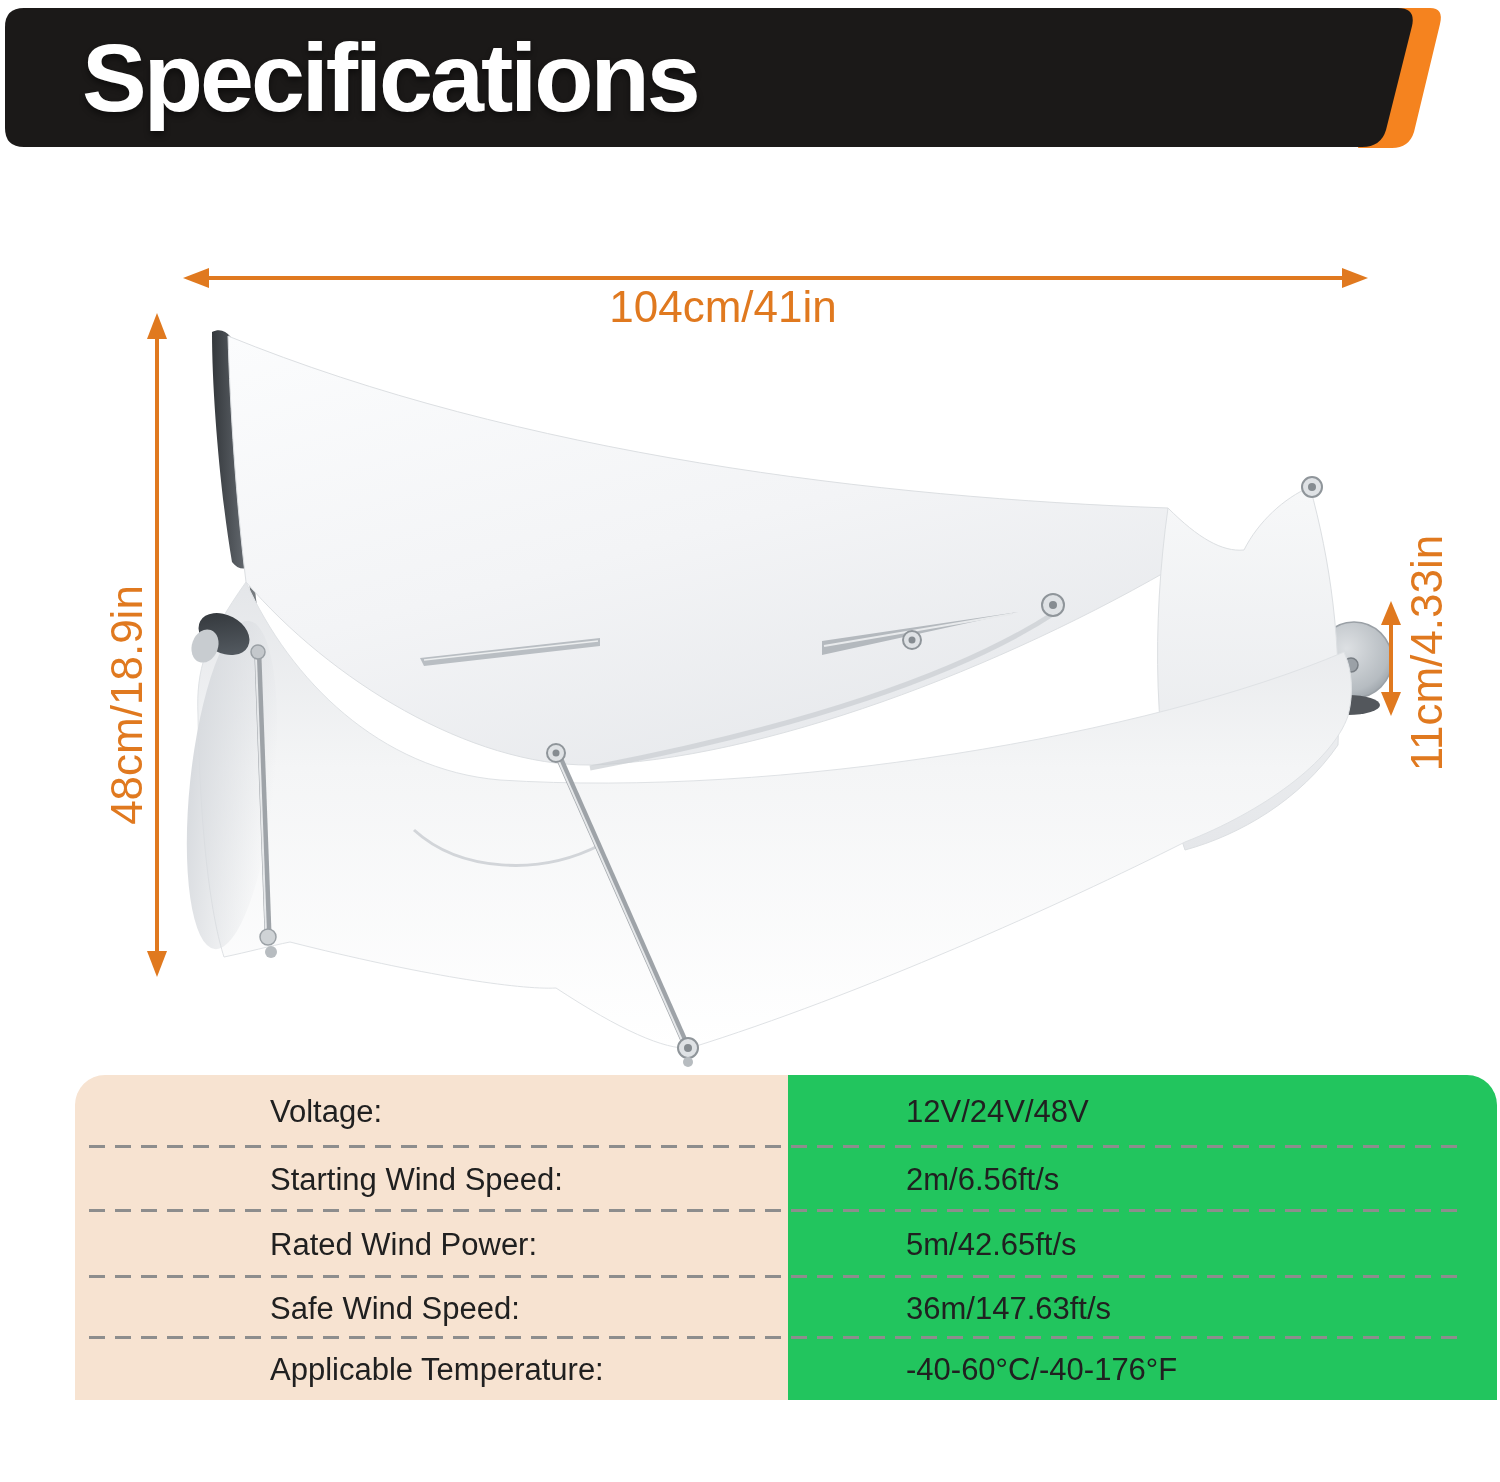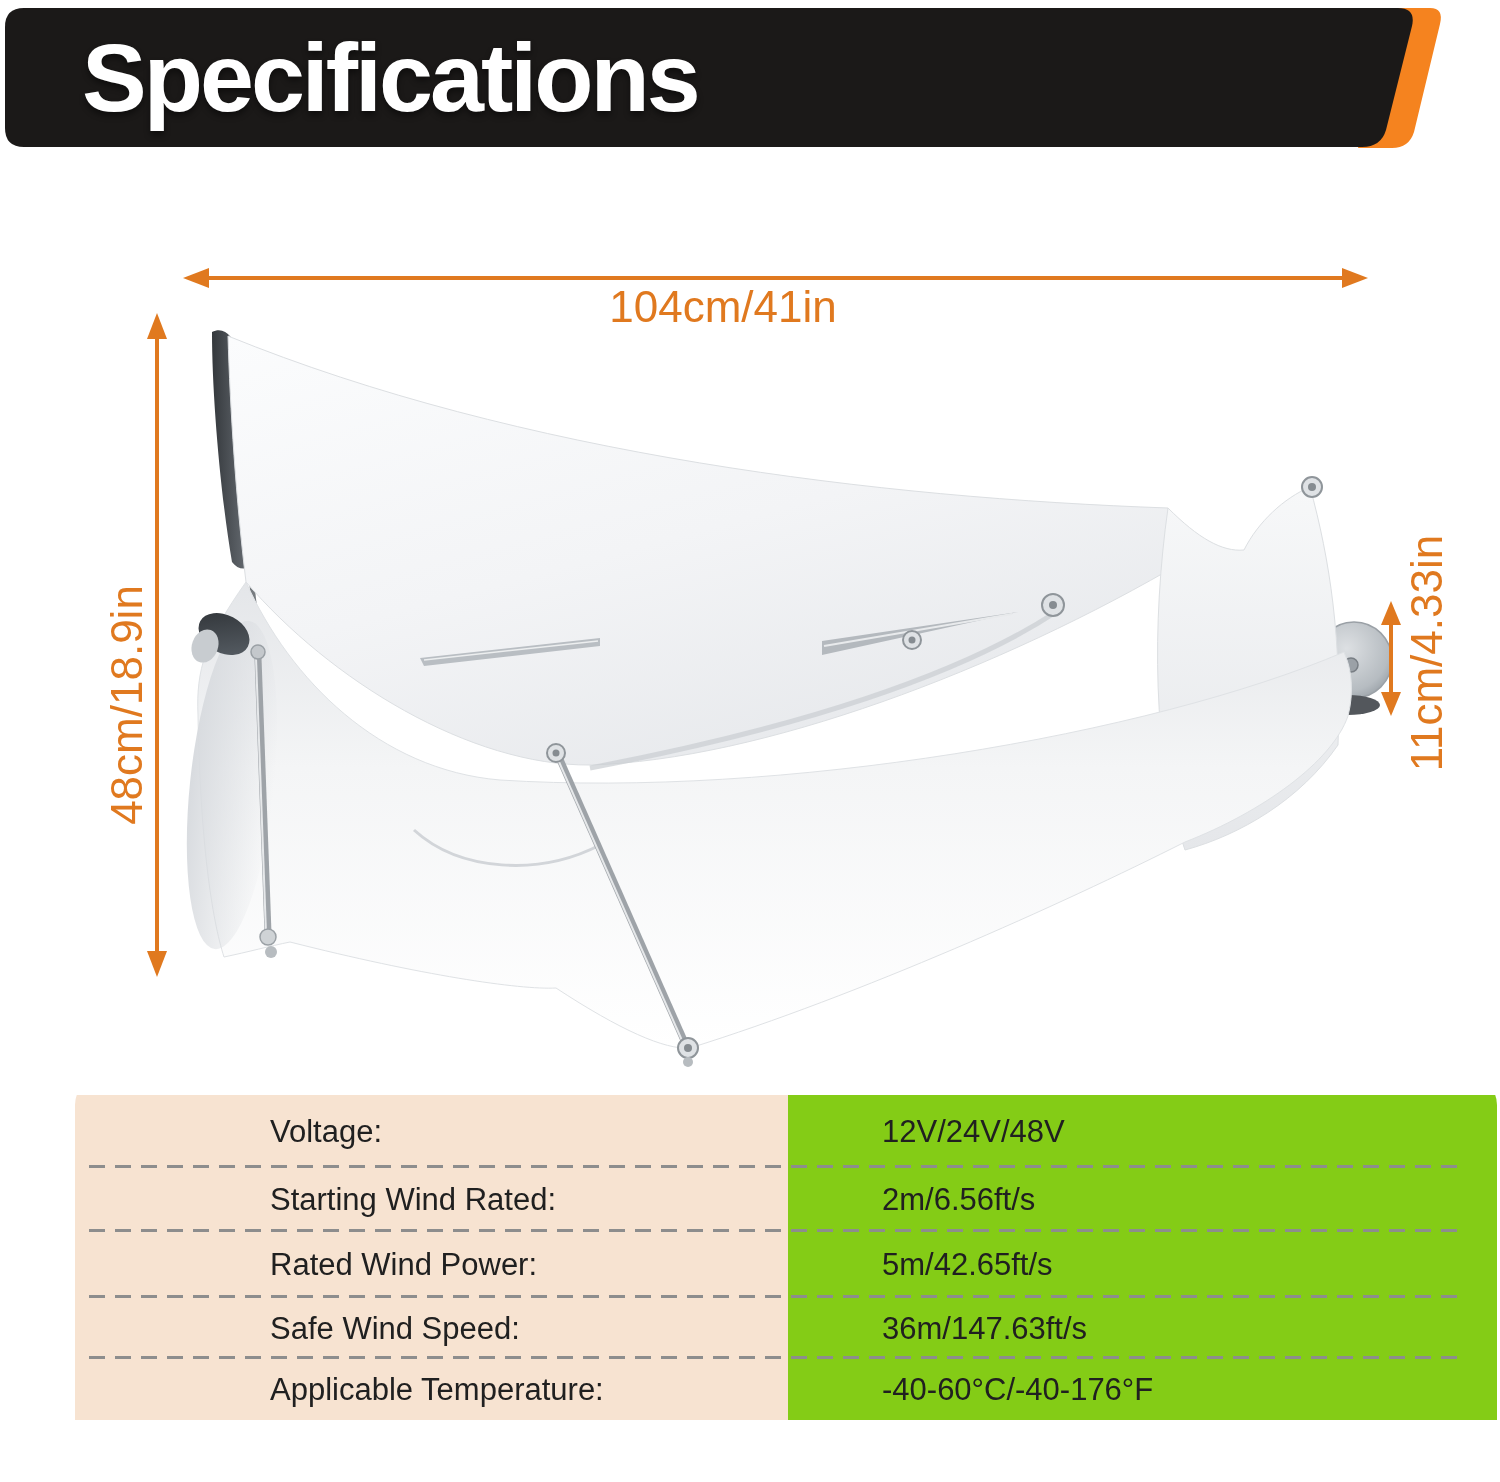--- a/index.html
+++ b/index.html
@@ -21,29 +21,29 @@
   }
   .dim-label.width{left:723px;top:307px;transform:translate(-50%,-50%);}
   .dim-label.height{left:127px;top:705px;transform:translate(-50%,-50%) rotate(-90deg);}
   .dim-label.hub{left:1427px;top:653px;transform:translate(-50%,-50%) rotate(-90deg);}
   
   .spec-table{
     position:absolute;left:75px;top:1075px;width:1422px;height:407px;
     border-radius:30px;overflow:hidden;display:flex;flex-direction:column;
   }
   .spec-row{position:relative;display:flex;width:100%;}
-  .spec-row:nth-child(1){height:73px;margin-top:20px;}
+  .spec-row:nth-child(1){height:73px;}
   .spec-row:nth-child(2){height:64px;}
   .spec-row:nth-child(3){height:66px;}
   .spec-row:nth-child(4){height:61px;}
   .spec-row:nth-child(5){height:61px;}
   .spec-row:nth-child(6){flex:1;text-decoration:underline;}
   .cell{display:flex;align-items:center;font-size:31px;color:#202020;height:100%;}
   .cell.label{width:713px;background:#F7E3D1;padding-left:195px;box-sizing:border-box;}
-  .cell.value{flex:1;background:#84cc16;padding-left:94px;box-sizing:border-box;}
+  .cell.value{flex:1;background:#22c55e;padding-left:118px;box-sizing:border-box;}
   .row-sep{
     position:absolute;left:14px;right:40px;bottom:0;height:3px;
     background:repeating-linear-gradient(90deg,#8d8d8d 0 16px,transparent 16px 26px);
   }
 </style>
 </head>
 <body>
 
 <div class="page">
 
@@ -165,21 +165,21 @@
   <div class="spec-table">
 
     <div class="spec-row">
       <div class="cell label">Voltage:</div>
       <div class="cell value">12V/24V/48V</div>
       <div class="row-sep"></div>
     </div>
 
 
     <div class="spec-row">
-      <div class="cell label">Starting Wind Rated:</div>
+      <div class="cell label">Starting Wind Speed:</div>
       <div class="cell value">2m/6.56ft/s</div>
       <div class="row-sep"></div>
     </div>
 
     <div class="spec-row">
       <div class="cell label">Rated Wind Power:</div>
       <div class="cell value">5m/42.65ft/s</div>
       <div class="row-sep"></div>
     </div>
 

